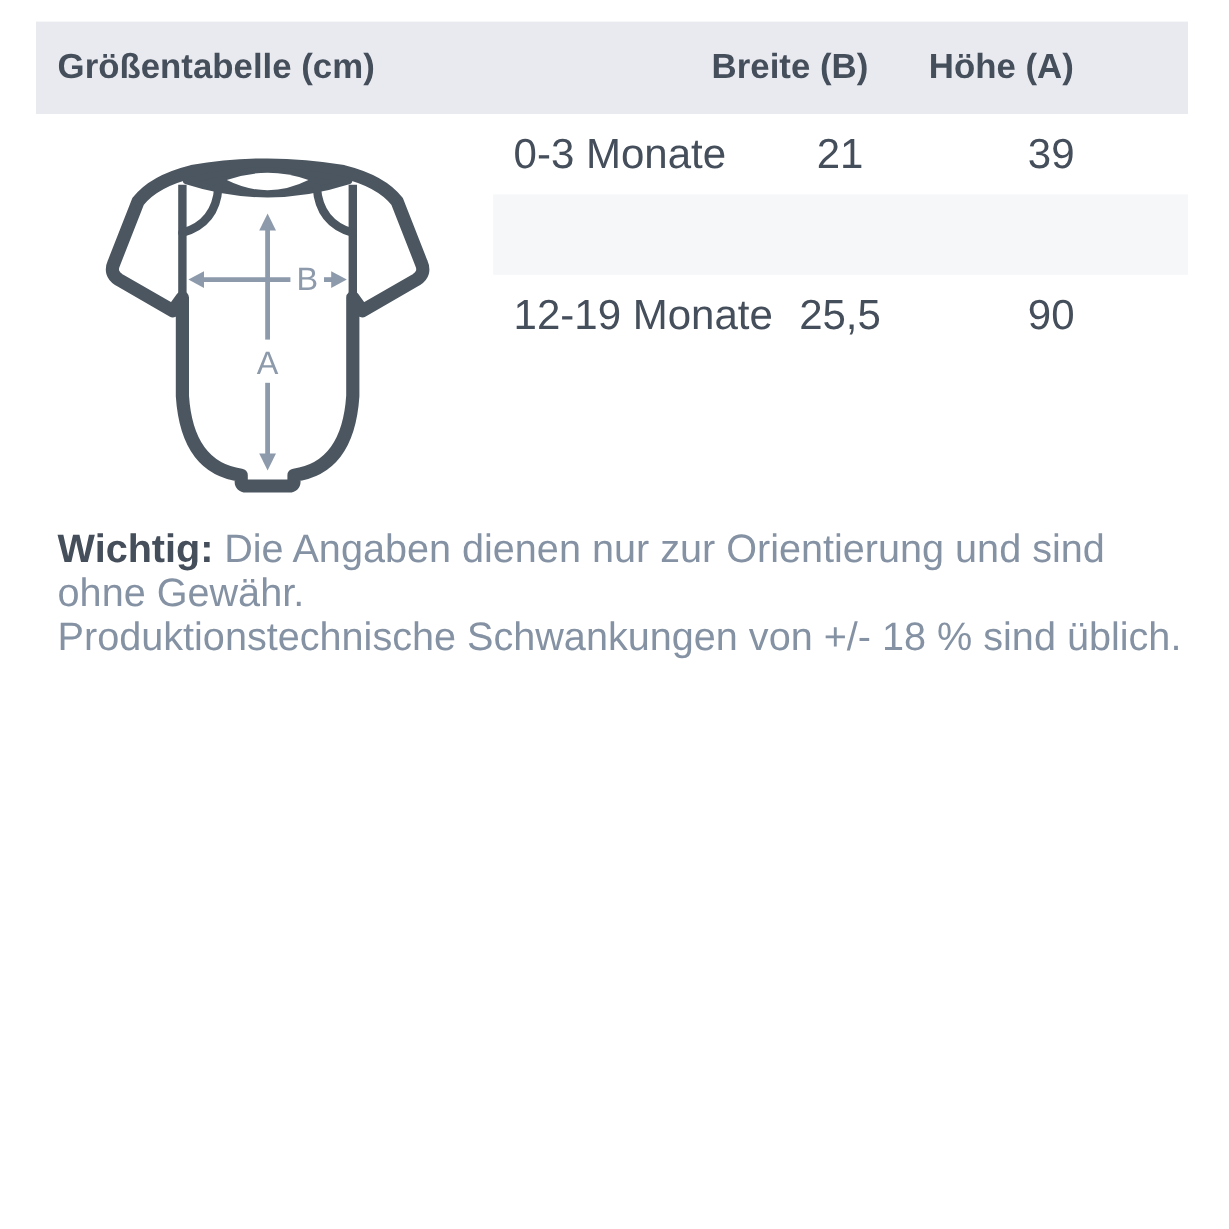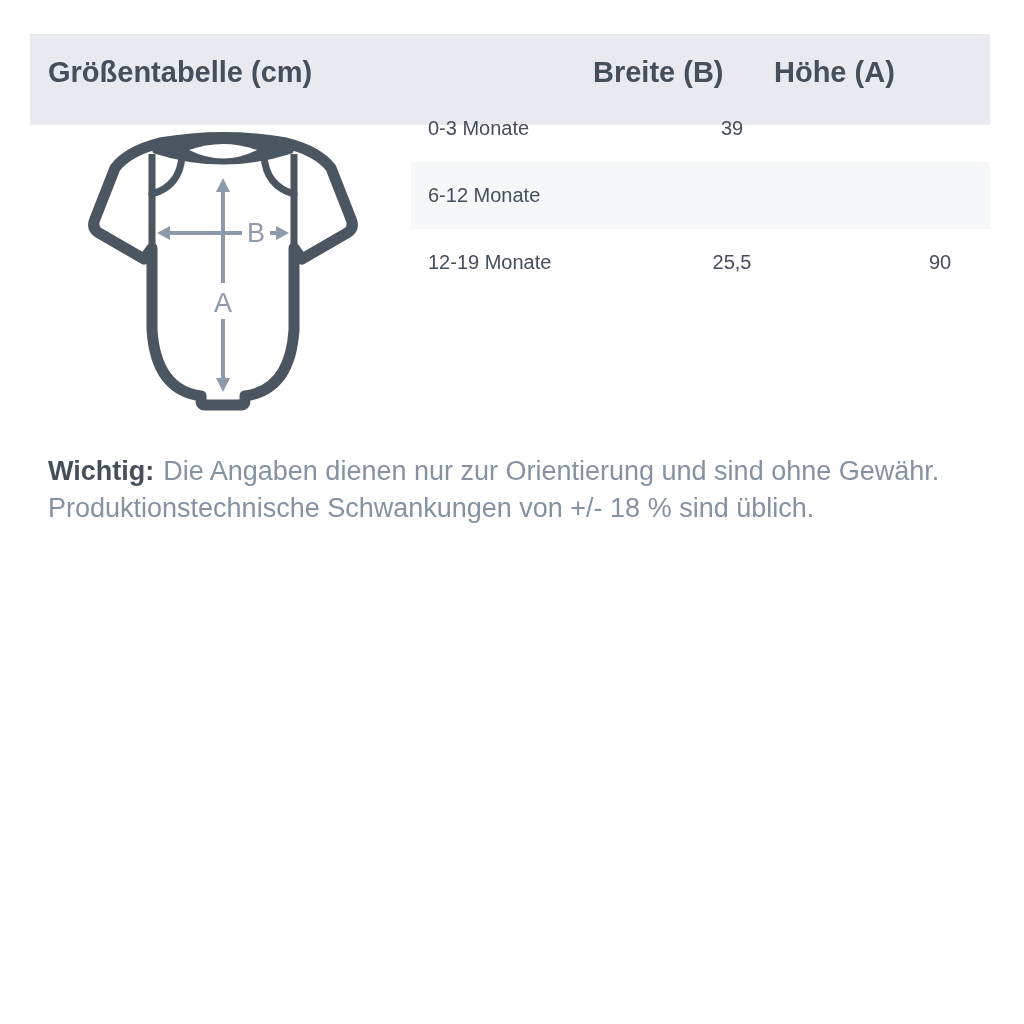--- a/index.html
+++ b/index.html
@@ -7,22 +7,22 @@
   body {
     width: 1024px; height: 1024px;
     position: relative;
     font-family: "Liberation Sans", sans-serif;
     overflow: hidden;
     color: #454e5b;
   }
 
   
   .header-band {
-    position: absolute; left: 30px; top: 34px;
-    width: 960px; height: 91px;
+    position: absolute; left: 30px; top: 18px;
+    width: 960px; height: 77px;
     background: #e9eaef;
   }
   .table-title {
     position: absolute; left: 18px; top: 0;
     height: 77px; line-height: 77px;
     font-size: 29px; font-weight: bold; color: #454e5b;
     white-space: nowrap;
   }
   .hcol {
     position: absolute; top: 0; height: 77px; line-height: 77px;
@@ -37,30 +37,30 @@
 
   
   .tbody {
     position: absolute; left: 411px; top: 95px; width: 579px;
   }
   .trow {
     height: 67px;
     display: grid;
     grid-template-columns: 209px 160px 192px;
     align-items: center;
-    font-size: 20px; color: #454e5b; gap: 32px;
+    font-size: 35px; color: #454e5b;
   }
   .trow:nth-child(even) { background: #f6f7f9; }
   .cell-size  { padding-left: 17px; white-space: nowrap; }
   .cell-num   { text-align: center; }
 
   
   .note {
     position: absolute; left: 48px; top: 438px; width: 945px;
-    font-size: 27px; line-height: 37px; color: #8492a4; margin-top: 15px;
+    font-size: 33px; line-height: 37px; color: #8492a4;
   }
   .note strong { color: #454e5b; font-weight: bold; margin-right: 9px; }
 </style>
 </head>
 <body>
 
 <div class="header-band">
   <div class="table-title">Größentabelle (cm)</div>
   <div class="hcol hcol-breite">Breite (B)</div>
   <div class="hcol hcol-hoehe">Höhe (A)</div>
@@ -97,24 +97,24 @@
     <line x1="110" y1="103" x2="184" y2="103" stroke-width="4"></line>
     <line x1="212" y1="103" x2="221" y2="103" stroke-width="4"></line>
     <polygon points="231,103 218,96 218,110" stroke="none"></polygon>
   </g>
   <text x="198" y="112" text-anchor="middle" font-size="27" fill="#8d9aab" font-family="Liberation Sans, sans-serif">B</text>
 </svg>
 
 <div class="tbody">
   <div class="trow">
     <div class="cell-size">0-3 Monate</div>
+    <div class="cell-num">21</div>
     <div class="cell-num">39</div>
   </div>
   <div class="trow">
-    <div class="cell-size">6-12 Monate</div>
   </div>
   <div class="trow">
     <div class="cell-size">12-19 Monate</div>
     <div class="cell-num">25,5</div>
     <div class="cell-num">90</div>
   </div>
 </div>
 
 <p class="note">
   <strong>Wichtig:</strong><span>Die Angaben dienen nur zur Orientierung und sind ohne Gewähr.</span><br>

